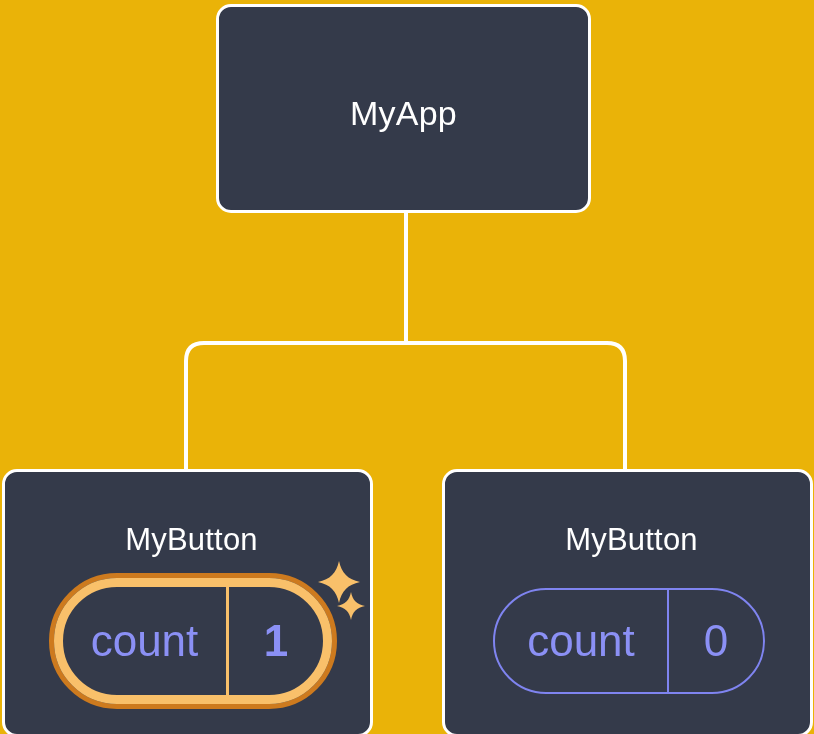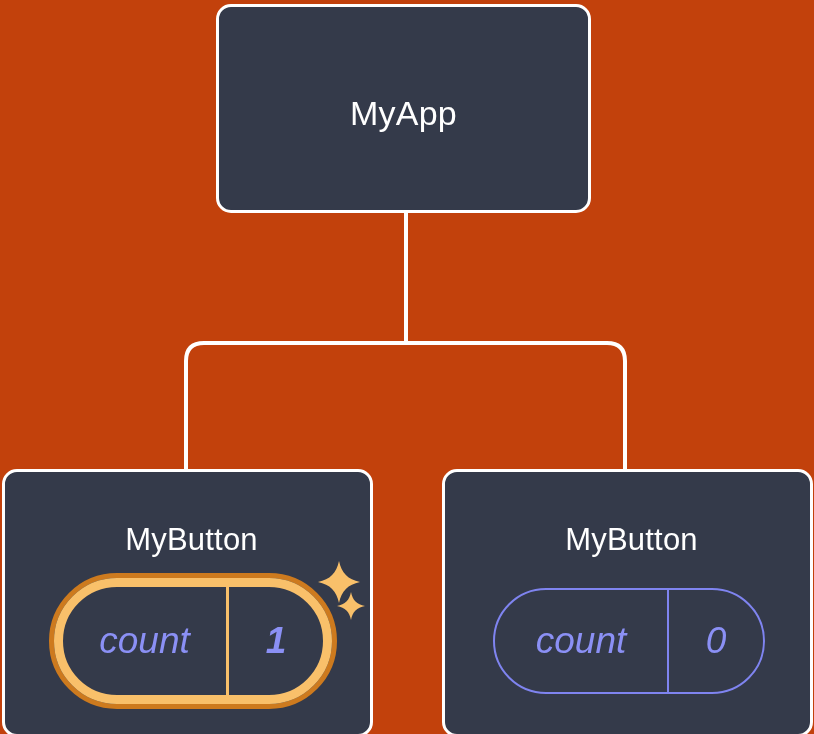--- a/index.html
+++ b/index.html
@@ -9,21 +9,21 @@
   body {
     width: 814px;
     height: 734px;
     overflow: hidden;
     font-family: "Liberation Sans", sans-serif;
   }
   #stage {
     position: relative;
     width: 814px;
     height: 734px;
-    background: #c2410c;
+    background: #eab308;
   }
 
   
   #connectors {
     position: absolute;
     left: 0;
     top: 0;
     width: 814px;
     height: 734px;
     pointer-events: none;
@@ -100,23 +100,22 @@
   }
   .pill-plain .pill-divider {
     background: #7f84f0;
     width: 2px;
   }
 
   .pill-key, .pill-val {
     display: flex;
     align-items: center;
     justify-content: center;
-    font-size: 37px;
+    font-size: 44px;
     white-space: nowrap;
-    font-style: italic;
   }
   .pill-key { flex: 0 0 172px; }
   .pill-val { flex: 1 1 auto; }
   .pill-divider { flex: 0 0 auto; }
 
   
   .pill-highlight {
     left: 44px;
     top: 101px;
     width: 288px;

